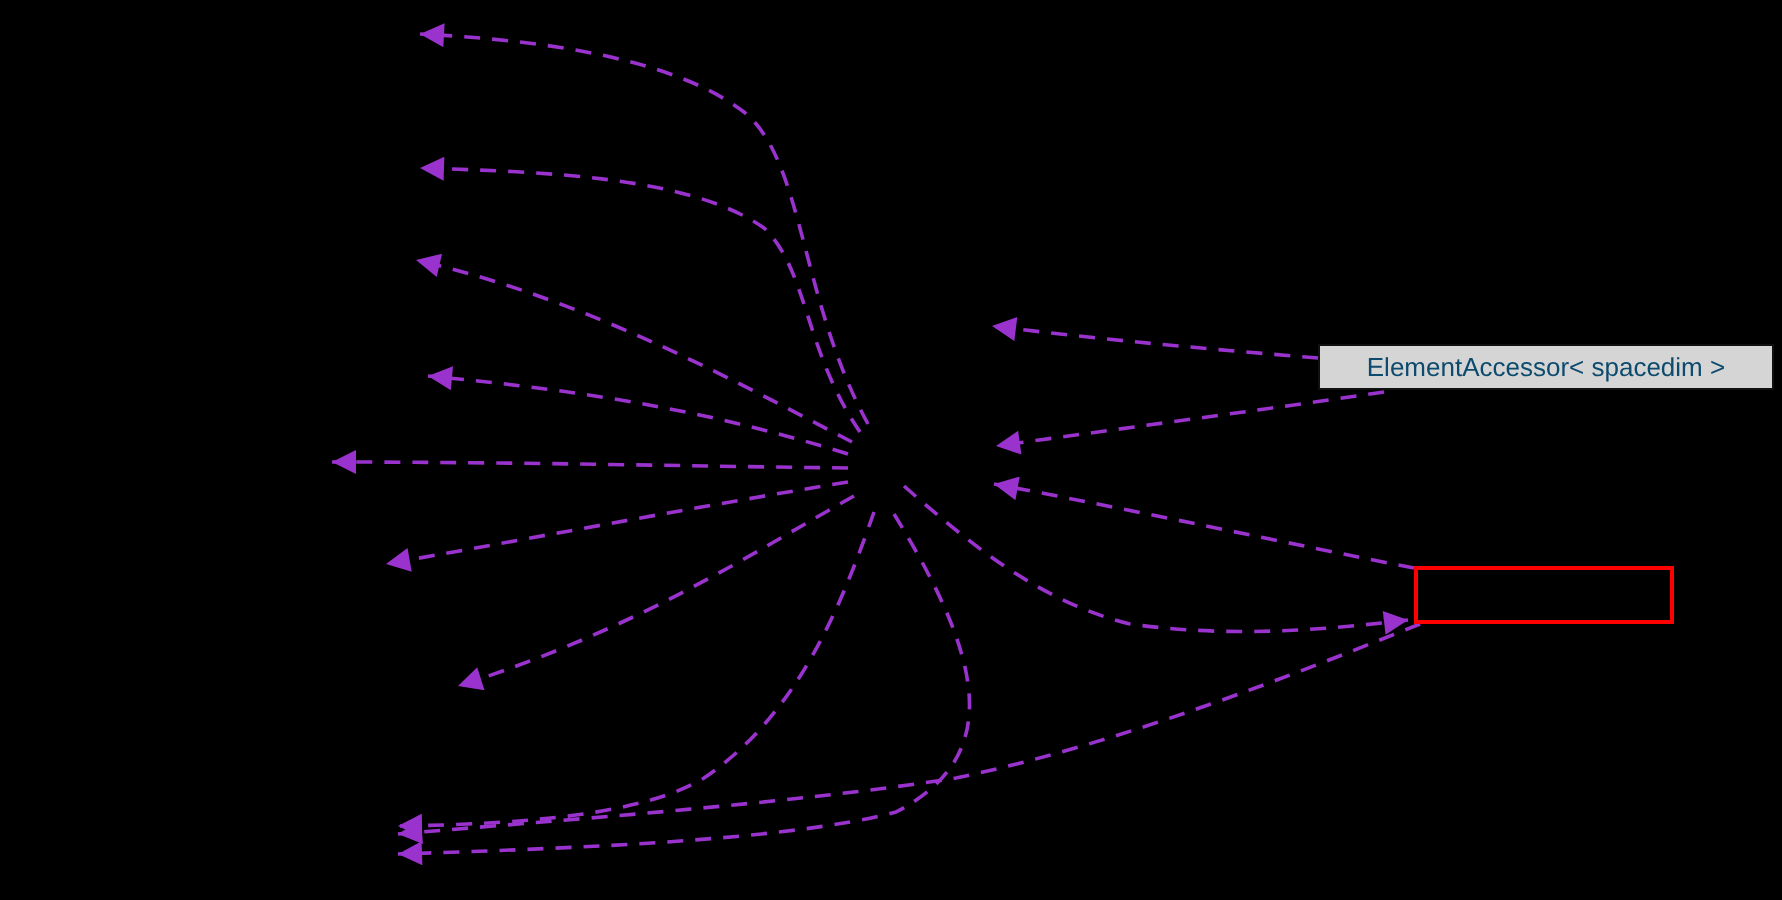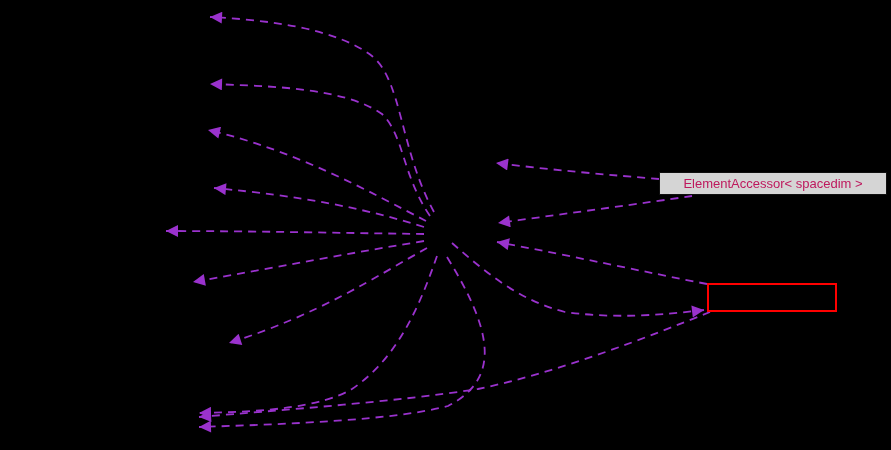--- a/index.html
+++ b/index.html
@@ -54,17 +54,17 @@
         <path d="M437,256 C420,305 398,358 352,389 C322,407 265,412 199,413" fill="none" stroke="#9A32CD" stroke-width="1.8" stroke-dasharray="8 6" marker-end="url(#ah)"></path>
         <path d="M447,257 C492,330 502,378 448,406 C395,420 292,424 199,427" fill="none" stroke="#9A32CD" stroke-width="1.8" stroke-dasharray="8 6" marker-end="url(#ah)"></path>
         <path d="M452,243 C485,272 520,301 565,312 C615,319 662,315 704,310" fill="none" stroke="#9A32CD" stroke-width="1.8" stroke-dasharray="8 6" marker-end="url(#ah)"></path>
         <path d="M659,179 C610,175 552,170 496,163" fill="none" stroke="#9A32CD" stroke-width="1.8" stroke-dasharray="8 6" marker-end="url(#ah)"></path>
         <path d="M692,196 C645,203 570,213 498,223" fill="none" stroke="#9A32CD" stroke-width="1.8" stroke-dasharray="8 6" marker-end="url(#ah)"></path>
         <path d="M707,284 C645,272 572,256 497,242" fill="none" stroke="#9A32CD" stroke-width="1.8" stroke-dasharray="8 6" marker-end="url(#ah)"></path>
         <path d="M710,312 C650,336 560,372 478,389 C395,402 280,410 199,417" fill="none" stroke="#9A32CD" stroke-width="1.8" stroke-dasharray="8 6" marker-end="url(#ah)"></path>
       </g>
   </svg>
 
-  <div id="node-element-accessor" class="node-box" style="background: rgb(213, 213, 213); color: #be185d;">ElementAccessor&lt; spacedim &gt;</div>
+  <div id="node-element-accessor" class="node-box" style="background: rgb(213, 213, 213); color: #0c4a6e;">ElementAccessor&lt; spacedim &gt;</div>
 
   <div id="node-highlighted" class="node-box" style="border-color: rgb(255, 0, 0);"></div>
 
 </div>
 
 </body></html>

